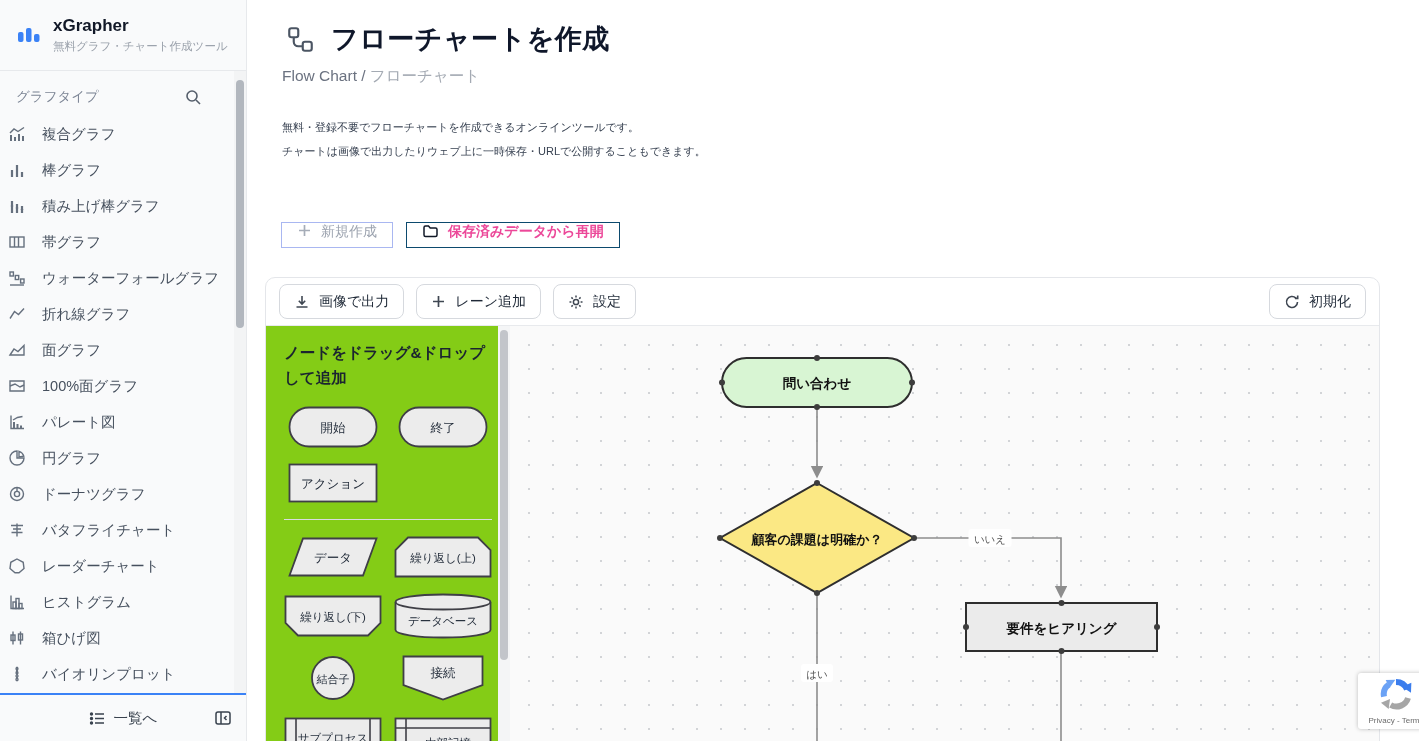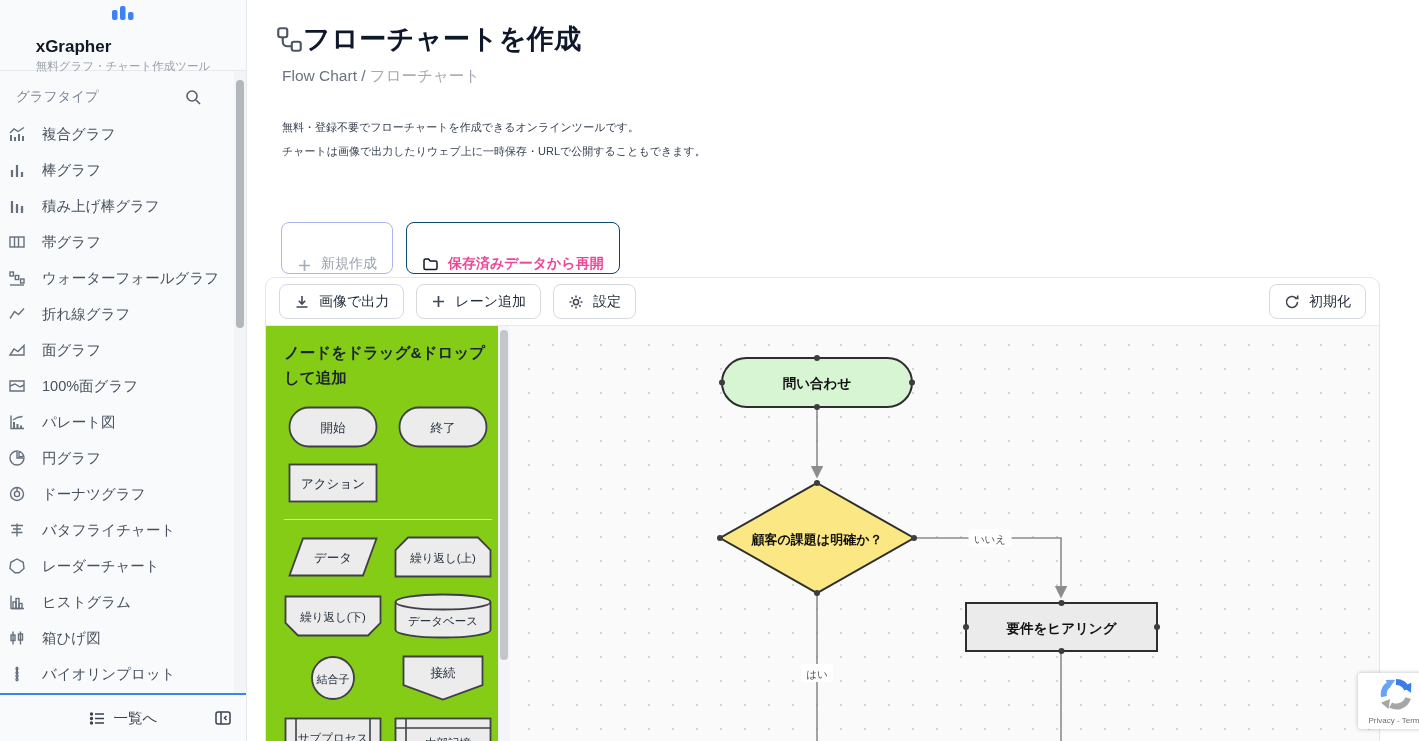--- a/index.html
+++ b/index.html
@@ -3,48 +3,48 @@
 <meta charset="utf-8">
 <style>
   html,body{margin:0;padding:0;}
   body{
     width:1419px;height:741px;position:relative;overflow:hidden;background:#fff;
     font-family:"Liberation Sans","DejaVu Sans",sans-serif;color:#1f2937;
   }
   
   .sidebar{position:absolute;left:0;top:0;bottom:0;width:247px;background:#f9fafb;
     border-right:1px solid #e7e9ec;box-sizing:border-box;}
-  .side-header{height:70px;display:flex;align-items:center;gap:11px;padding:0 16px;box-sizing:border-box;flex-direction:column;}
+  .side-header{height:70px;display:flex;align-items:center;gap:11px;padding:0 16px;box-sizing:border-box;}
   .logo-icon{display:flex;color:#3b82f6;}
   .logo-title{font-size:17px;font-weight:bold;color:#111827;line-height:1.2;}
   .logo-sub{font-size:11.5px;color:#9aa1ab;margin-top:2px;}
   .side-divider{border-top:1px solid #e7e9ec;}
   .side-section{display:flex;align-items:center;justify-content:space-between;padding:17px 44px 10px 16px;}
   .side-section-label{font-size:13.5px;color:#7b8494;}
   .search-btn{display:flex;color:#555e6b;cursor:pointer;}
   .side-item{height:36px;display:flex;align-items:center;gap:14px;padding:0 8px;font-size:14.5px;color:#46505e;cursor:pointer;}
   .si-icon{width:20px;display:flex;align-items:center;color:#66707e;flex:0 0 auto;}
   .side-footer{position:absolute;left:0;right:0;bottom:0;height:46px;border-top:2px solid #3b82f6;
     display:flex;align-items:center;justify-content:center;background:#f9fafb;}
   .back-link{display:flex;align-items:center;gap:8px;font-size:14.5px;color:#39424e;cursor:pointer;}
   .collapse-btn{position:absolute;right:14px;top:14px;display:flex;color:#39424e;cursor:pointer;}
   .side-track{position:absolute;right:0;top:71px;bottom:46px;width:12px;background:#f3f4f5;}
   .side-thumb{position:absolute;right:2px;top:9px;width:8px;height:248px;border-radius:4px;background:#b2b7be;}
   
-  .page-head{position:absolute;left:276px;top:21px;display:flex;align-items:center;}
+  .page-head{position:absolute;left:287px;top:21px;display:flex;align-items:center;gap:17px;}
   .page-head-icon{display:flex;color:#4b5563;}
   .page-title{font-size:27px;font-weight:bold;color:#0f172a;letter-spacing:.5px;}
   .breadcrumb{position:absolute;left:282px;top:66px;font-size:15.5px;}
   .bc-root,.bc-sep{color:#6b7280;}
   .bc-current{color:#a4aab3;}
   .desc{position:absolute;left:282px;top:115px;font-size:11px;color:#374151;line-height:24px;}
   
   .actions{position:absolute;left:281px;top:222px;display:flex;gap:13px;}
-  .btn{display:flex;align-items:flex-end;gap:9px;background:#fff;border-radius:8px;font-size:14px;
-    padding:0 15px;height:52px;box-sizing:border-box;cursor:pointer;}
+  .btn{display:flex;align-items:flex-start;gap:9px;background:#fff;border-radius:0;font-size:14px;
+    padding:0 15px;height:26px;box-sizing:border-box;cursor:pointer;}
   .btn-new{border:1.5px solid #a9b7f1;color:#9ca3af;}
   .btn-new .bi{color:#a6adb8;}
   .btn-resume{border:1px solid #0c4a6e;color:#ec4899;font-weight:bold;}
   .bi{display:flex;}
   
   .editor{position:absolute;left:265px;top:277px;width:1115px;height:465px;border:1px solid #e4e6ea;
     border-radius:10px 10px 0 0;background:#fff;box-sizing:border-box;overflow:hidden;}
   .toolbar{height:47px;border-bottom:1px solid #e8eaed;display:flex;align-items:center;gap:12px;padding:0 13px;}
   .tbtn{display:flex;align-items:center;gap:9px;border:1px solid #d6d9de;border-radius:8px;height:35px;
     padding:0 14px;font-size:14px;color:#1f2937;background:#fff;cursor:pointer;}

